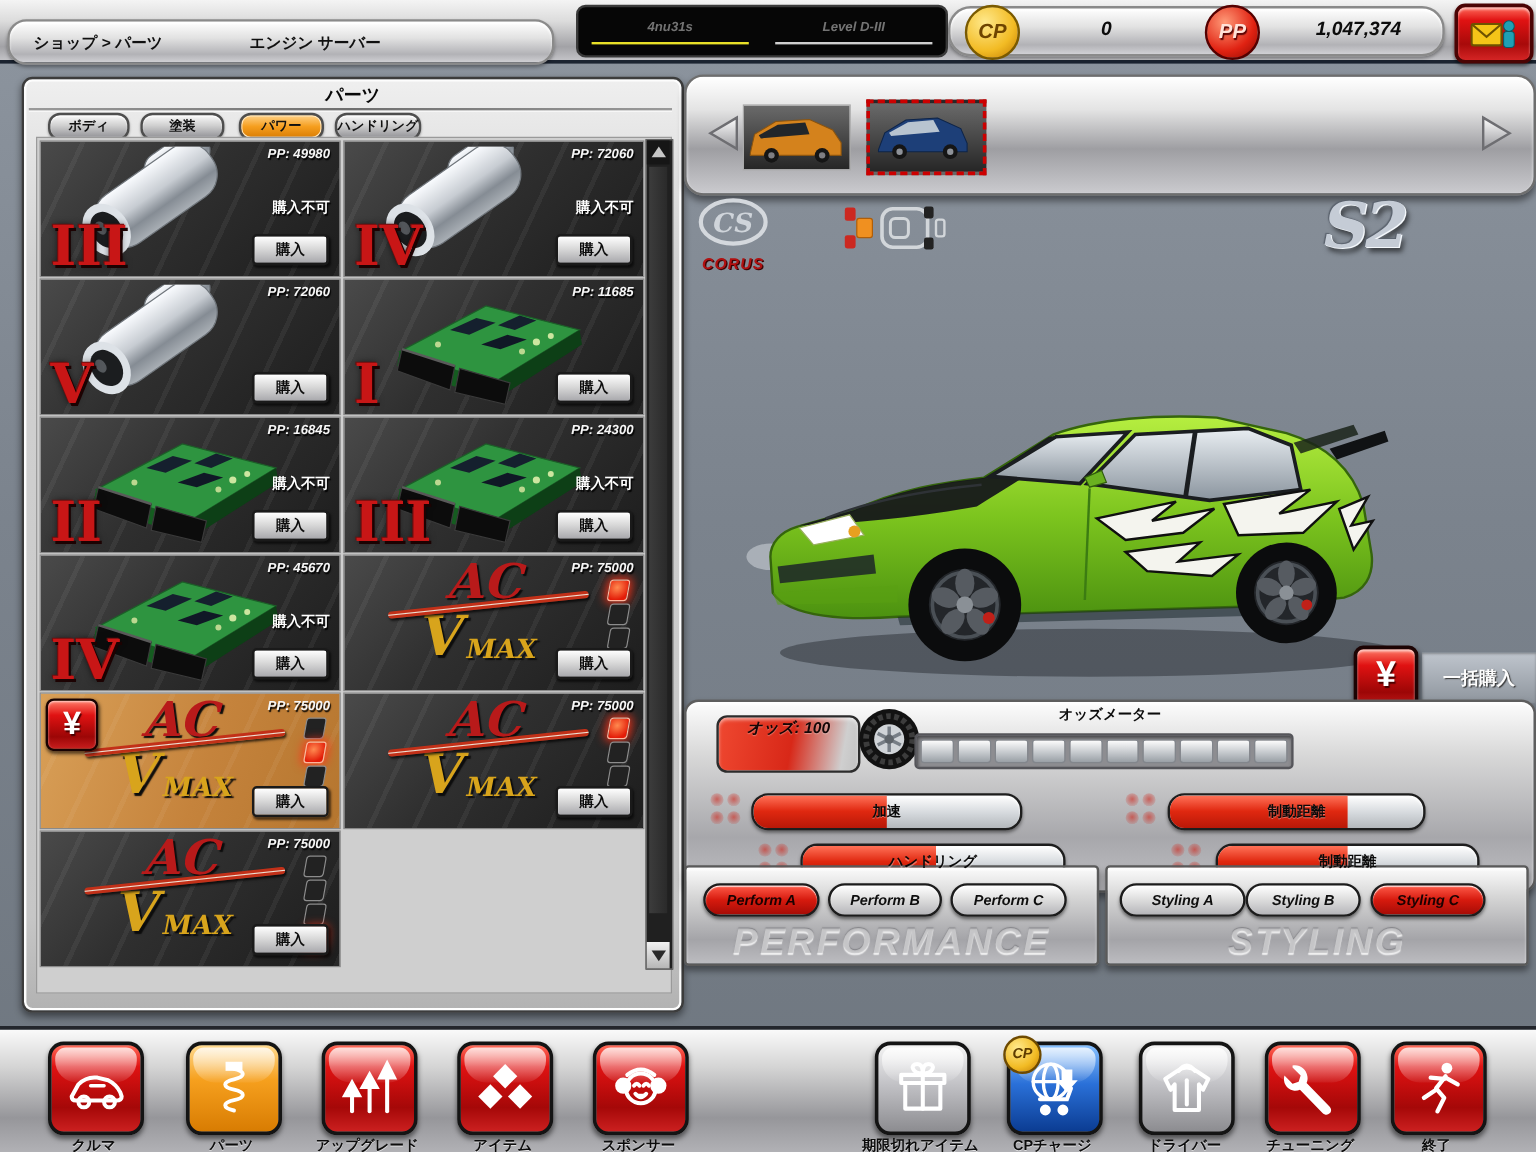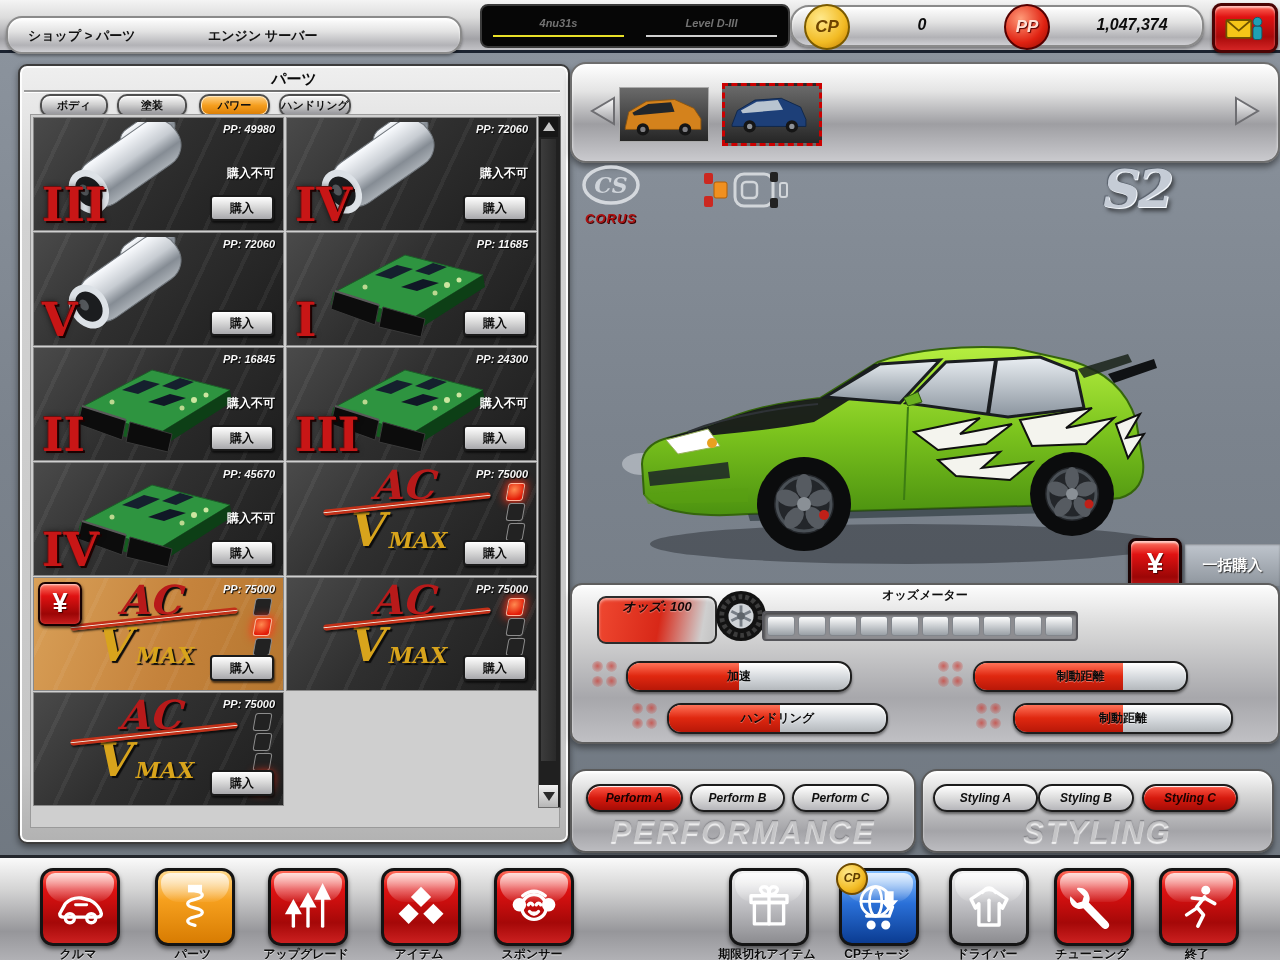--- a/index.html
+++ b/index.html
@@ -151,21 +151,21 @@
   .paws i{display:block;width:11px;height:11px;border-radius:50%;
     background:radial-gradient(circle at 50% 45%,rgba(205,45,35,.65),rgba(205,45,35,.15) 70%,transparent 75%);}
   .statbar{position:absolute;height:27px;border:2px solid #1e1e1e;border-radius:14px;overflow:hidden;
     background:linear-gradient(#ffffff,#d4d8dc 55%,#b4b8bc);
     box-shadow:inset 0 2px 2px rgba(255,255,255,.8),0 2px 3px rgba(0,0,0,.45);cursor:default;}
   .statfill{position:absolute;left:0;top:0;bottom:0;
     background:linear-gradient(#ff7258,#e02810 48%,#b81808);}
   .statlab{position:absolute;inset:0;text-align:center;line-height:26px;font-size:12px;
     font-weight:bold;color:#0a0a0a;z-index:2;text-shadow:0 1px 0 rgba(255,255,255,.35);}
 
-  .subpanel{position:absolute;top:769px;height:80px;border-radius:16px;border:2px solid #5a5a5a;
+  .subpanel{position:absolute;top:721px;height:80px;border-radius:4px;border:2px solid #5a5a5a;
     background:linear-gradient(#fbfbfb 0%,#d6d6d6 30%,#a4a4a8 75%,#bcbcc0 100%);
     box-shadow:inset 0 2px 2px rgba(255,255,255,.9),0 4px 5px rgba(0,0,0,.4);overflow:hidden;}
   .pbtn{position:absolute;top:13px;height:28px;border-radius:14px;border:2px solid #1c1c1c;
     background:linear-gradient(#ffffff,#dcdcdc 50%,#b6b6ba);
     font-size:12px;font-weight:bold;font-style:italic;color:#0e0e0e;cursor:pointer;
     box-shadow:inset 0 1px 1px #fff,0 2px 3px rgba(0,0,0,.5);
     font-family:"Liberation Sans","DejaVu Sans",sans-serif;}
   .pbtn.active{background:linear-gradient(#ff5a48,#d61a0e 50%,#a60c06);color:#1a0202;}
   .watermark{position:absolute;bottom:0px;left:0;width:100%;text-align:center;
     font-size:31px;font-weight:bold;font-style:italic;letter-spacing:2px;

